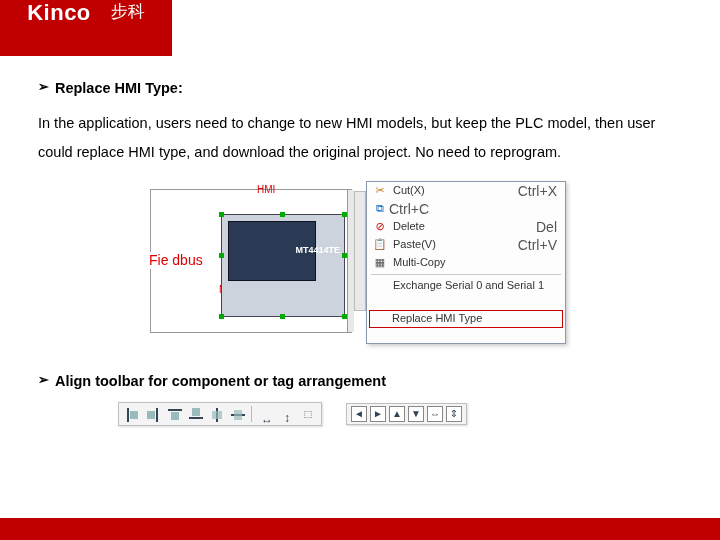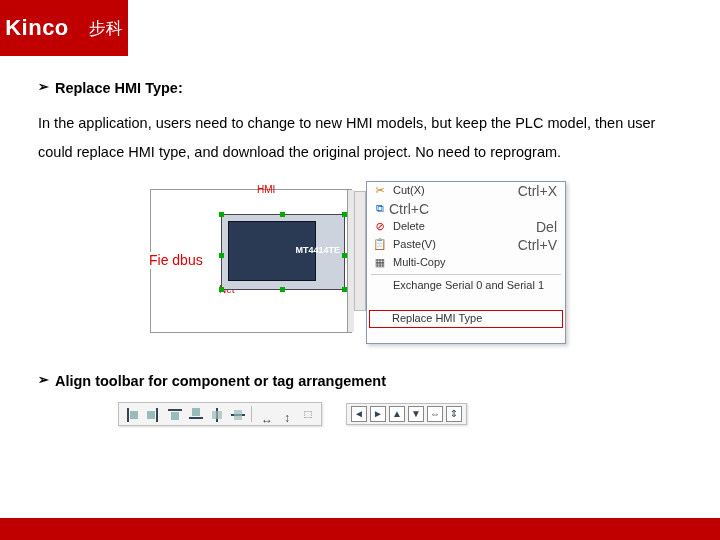--- a/index.html
+++ b/index.html
@@ -20,25 +20,24 @@
     padding: 14px 0 0 38px;
     border-bottom: 2px solid #000;
   }
   .title {
     font-size: 20px;
     font-weight: bold;
     color: #c00000;
     font-family: Verdana, Arial, sans-serif;
   }
   .brand {
-    width: 128px;
+    width: 172px;
     background: #c00000;
     color: #fff;
     display: flex;
-    align-items: center;
     justify-content: center;
     gap: 20px;
   }
   .brand-main {
     font-size: 22px;
     font-weight: bold;
     font-family: Arial, sans-serif;
     letter-spacing: 0.5px;
   }
   .brand-sub {
@@ -81,21 +80,21 @@
     position: absolute; left: 106px; top: -6px;
     color: #d00; font-size: 10px;
   }
   .fieldbus-label {
     position:absolute; left:-2px; top:62px; color:#d00; font-size:14px; background:#fff;
   }
   .net-label {
     position:absolute; left:68px; top:94px; color:#d00; font-size:10px;
   }
   .hmi-box {
-    position:absolute; left:70px; top:24px; width:124px; height:76px;
+    position:absolute; left:70px; top:24px; width:124px; height:103px;
     background:#ccd3dc; border:1px solid #445;
   }
   .hmi-handle { position:absolute; width:5px; height:5px; background:#0a0; }
   .h1{left:-3px;top:-3px}.h2{left:58px;top:-3px}.h3{right:-3px;top:-3px}
   .h4{left:-3px;top:38px}.h5{right:-3px;top:38px}
   .h6{left:-3px;bottom:-3px}.h7{left:58px;bottom:-3px}.h8{right:-3px;bottom:-3px}
   .hmi-screen{
     position:absolute; left:6px; top:6px; width:88px; height:60px;
     background:#2a3a55; border:1px solid #112;
   }

